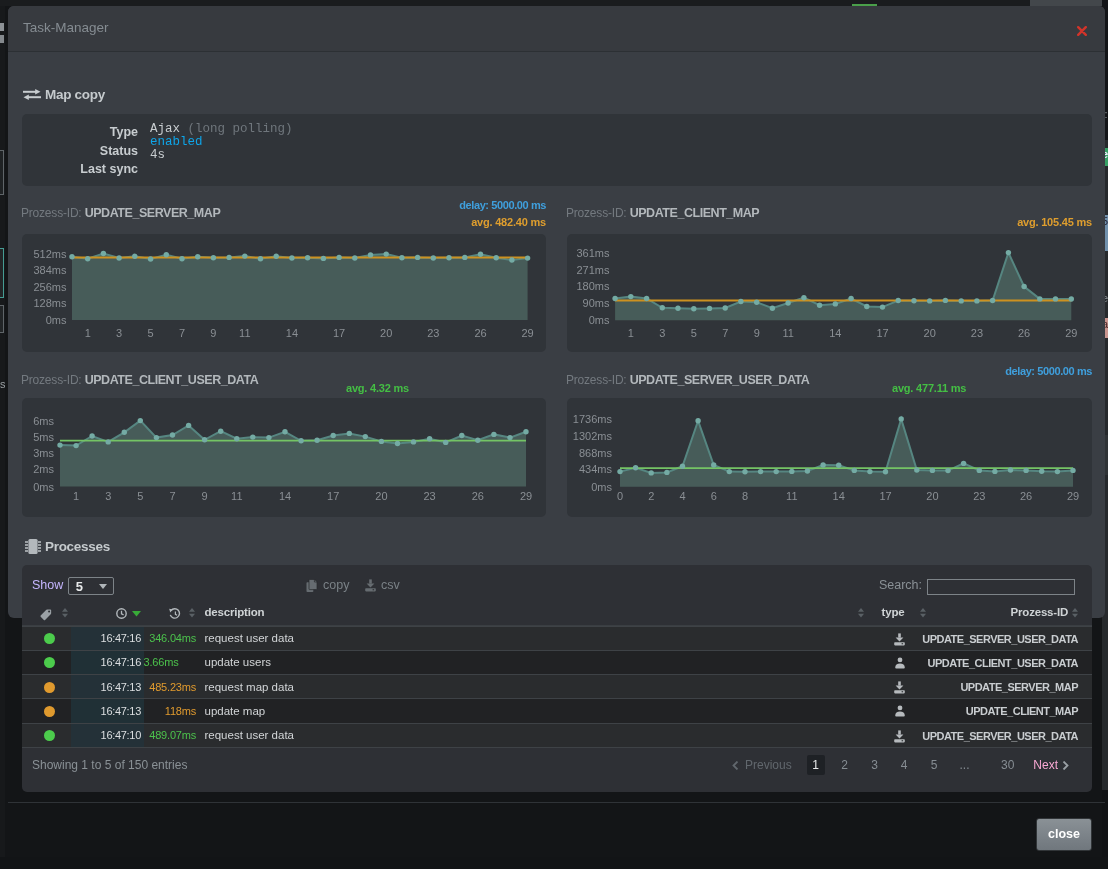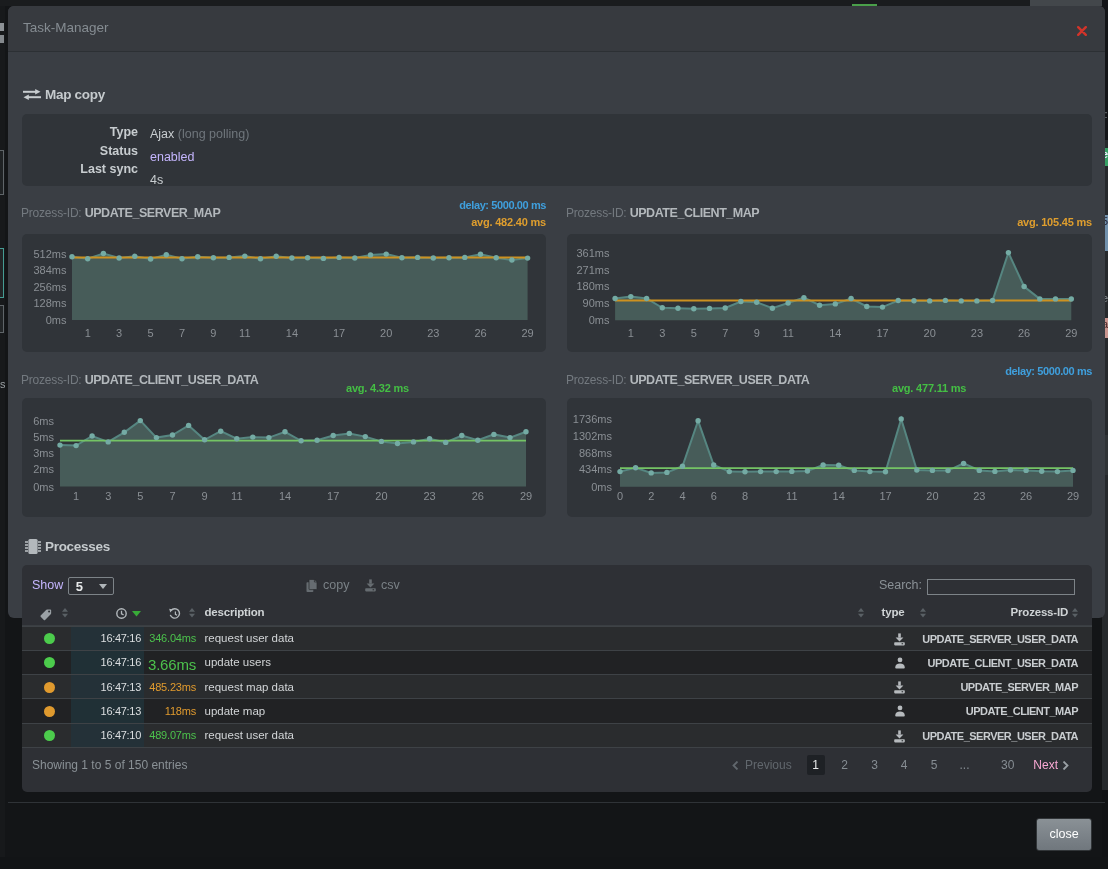--- a/index.html
+++ b/index.html
@@ -52,21 +52,21 @@
   <svg class="abs" style="left:15px;top:83px" width="18" height="11" viewBox="0 0 18 11">
     <path d="M0 2.8 H13" stroke="#c8cdd0" stroke-width="2"></path>
     <path d="M12.2 0 L17.5 2.8 L12.2 5.6 Z" fill="#c8cdd0"></path>
     <path d="M5 8.2 H18" stroke="#c8cdd0" stroke-width="2"></path>
     <path d="M5.8 5.4 L0.5 8.2 L5.8 11 Z" fill="#c8cdd0"></path>
   </svg>
   <div class="h4" style="left:37px;top:81px;">Map copy</div>
 
   <div class="panel" style="left:14px;top:108px;width:1070px;height:72px;">
     <div class="abs" style="left:0;top:9px;width:116px;text-align:right;font-size:12.5px;font-weight:bold;color:#c8cdd0;line-height:18.5px;">Type<br>Status<br>Last&nbsp;sync</div>
-    <div class="abs" style="left:128px;top:9px;font-size:12.5px;color:#c8cdd0;line-height:23px;">Ajax <span style="color:#6f767c">(long polling)</span><br><span style="color:#c4b5fd">enabled</span><br>4s</div>
+    <div class="abs" style="left:128px;top:9px;font-size:12.5px;color:#c8cdd0;line-height:13px;font-family:Liberation Mono, monospace;">Ajax <span style="color:#6f767c">(long polling)</span><br><span style="color:#0ea5e9">enabled</span><br>4s</div>
   </div>
 
   <div class="ctitle" style="left:13px;top:200px;">Prozess-ID: <b>UPDATE_SERVER_MAP</b></div>
   <div class="delay" style="left:338px;top:193px;width:200px;">delay: 5000.00 ms</div>
   <div class="avg-o" style="left:338px;top:210px;width:200px;">avg. 482.40 ms</div>
   <div class="ctitle" style="left:558px;top:200px;">Prozess-ID: <b>UPDATE_CLIENT_MAP</b></div>
   <div class="avg-o" style="left:884px;top:210px;width:200px;">avg. 105.45 ms</div>
 
   <div class="panel" style="left:14px;top:228px;width:524px;height:118px;">
       <svg width="524" height="118" style="position:absolute;left:0;top:0">
@@ -379,21 +379,21 @@
           <path d="M2.6 4.4 H10.4 L6.5 8.6 Z" fill="#b6babd"></path>
           <rect x="1.2" y="9.2" width="10.6" height="3.2" rx="0.8" fill="#b6babd"></rect>
           <rect x="8.6" y="10.2" width="1.5" height="1.1" fill="#2a2c2e"></rect>
         </svg>
         <div class="abs" style="left:856px;top:6px;width:200px;text-align:right;font-size:11px;font-weight:bold;letter-spacing:-0.5px;color:#c9cdd0">UPDATE_SERVER_USER_DATA</div>
       </div>
       <div class="abs" style="left:0;top:84.8px;width:1070px;height:24.3px;background:#212224;border-top:1px solid #3e4246">
         <div class="abs" style="left:49px;top:0;width:72.5px;height:24.3px;background:#203036"></div>
         <div class="abs" style="left:22px;top:6.5px;width:11px;height:11px;border-radius:50%;background:#4ccc4c"></div>
         <div class="abs" style="left:49px;top:5.5px;width:70px;text-align:right;font-size:11px;letter-spacing:-0.3px;color:#dcdfe1">16:47:16</div>
-        <div class="abs" style="left:104px;top:5.5px;width:70px;text-align:right;font-size:15px;letter-spacing:-0.2px;color:#4cc24c">3.66ms</div>
+        <div class="abs" style="left:104px;top:5.5px;width:70px;text-align:center;font-size:11px;letter-spacing:-0.2px;color:#4cc24c">3.66ms</div>
         <div class="abs" style="left:182.5px;top:5.5px;font-size:11.5px;color:#d2d5d7">update users</div>
         <svg class="abs" style="left:872px;top:6px" width="12" height="12" viewBox="0 0 12 12">
           <circle cx="6" cy="2.9" r="2.4" fill="#b6babd"></circle>
           <path d="M2.2 11.6 Q1.2 11.6 1.2 10.6 Q1.4 6.4 6 6.4 Q10.6 6.4 10.8 10.6 Q10.8 11.6 9.8 11.6 Z" fill="#b6babd"></path>
         </svg>
         <div class="abs" style="left:856px;top:6px;width:200px;text-align:right;font-size:11px;font-weight:bold;letter-spacing:-0.5px;color:#c9cdd0">UPDATE_CLIENT_USER_DATA</div>
       </div>
       <div class="abs" style="left:0;top:109.1px;width:1070px;height:24.3px;background:#2a2c2e;border-top:1px solid #3e4246">
         <div class="abs" style="left:49px;top:0;width:72.5px;height:24.3px;background:#243138"></div>
         <div class="abs" style="left:22px;top:6.5px;width:11px;height:11px;border-radius:50%;background:#e09a2e"></div>
@@ -447,16 +447,16 @@
       <div class="abs" style="left:897px;top:193px;width:30px;text-align:center;font-size:12px;color:#868d93">5</div>
       <div class="abs" style="left:927.5px;top:193px;width:30px;text-align:center;font-size:12px;color:#868d93">...</div>
       <div class="abs" style="left:962.4px;top:193px;width:30px;text-align:right;font-size:12px;color:#868d93">30</div>
       <div class="abs" style="left:989px;top:193px;width:47px;text-align:right;font-size:12px;color:#f9a8d4">Next</div>
       <svg class="abs" style="left:1040px;top:196px" width="7" height="9" viewBox="0 0 7 9">
         <path d="M1.5 0.5 L5.5 4.5 L1.5 8.5" fill="none" stroke="#9aa0a5" stroke-width="1.8"></path>
       </svg>
   </div>
 
   <div class="abs" style="left:0;top:796px;width:1097px;height:54px;border-top:1px solid #2f3337;">
-    <div class="abs" style="left:1028px;top:15px;width:56px;height:33px;background:linear-gradient(#8a9196,#7a8187 60%,#70777d);border:1px solid #313538;border-radius:3px;color:#ffffff;font-weight:normal;font-size:12.5px;text-align:center;line-height:31px;">close</div>
+    <div class="abs" style="left:1028px;top:15px;width:56px;height:33px;background:linear-gradient(#8a9196,#7a8187 60%,#70777d);border:1px solid #313538;border-radius:3px;color:#ffffff;font-weight:bold;font-size:12.5px;text-align:center;line-height:31px;">close</div>
   </div>
 
 </div>
 
 </body></html>

